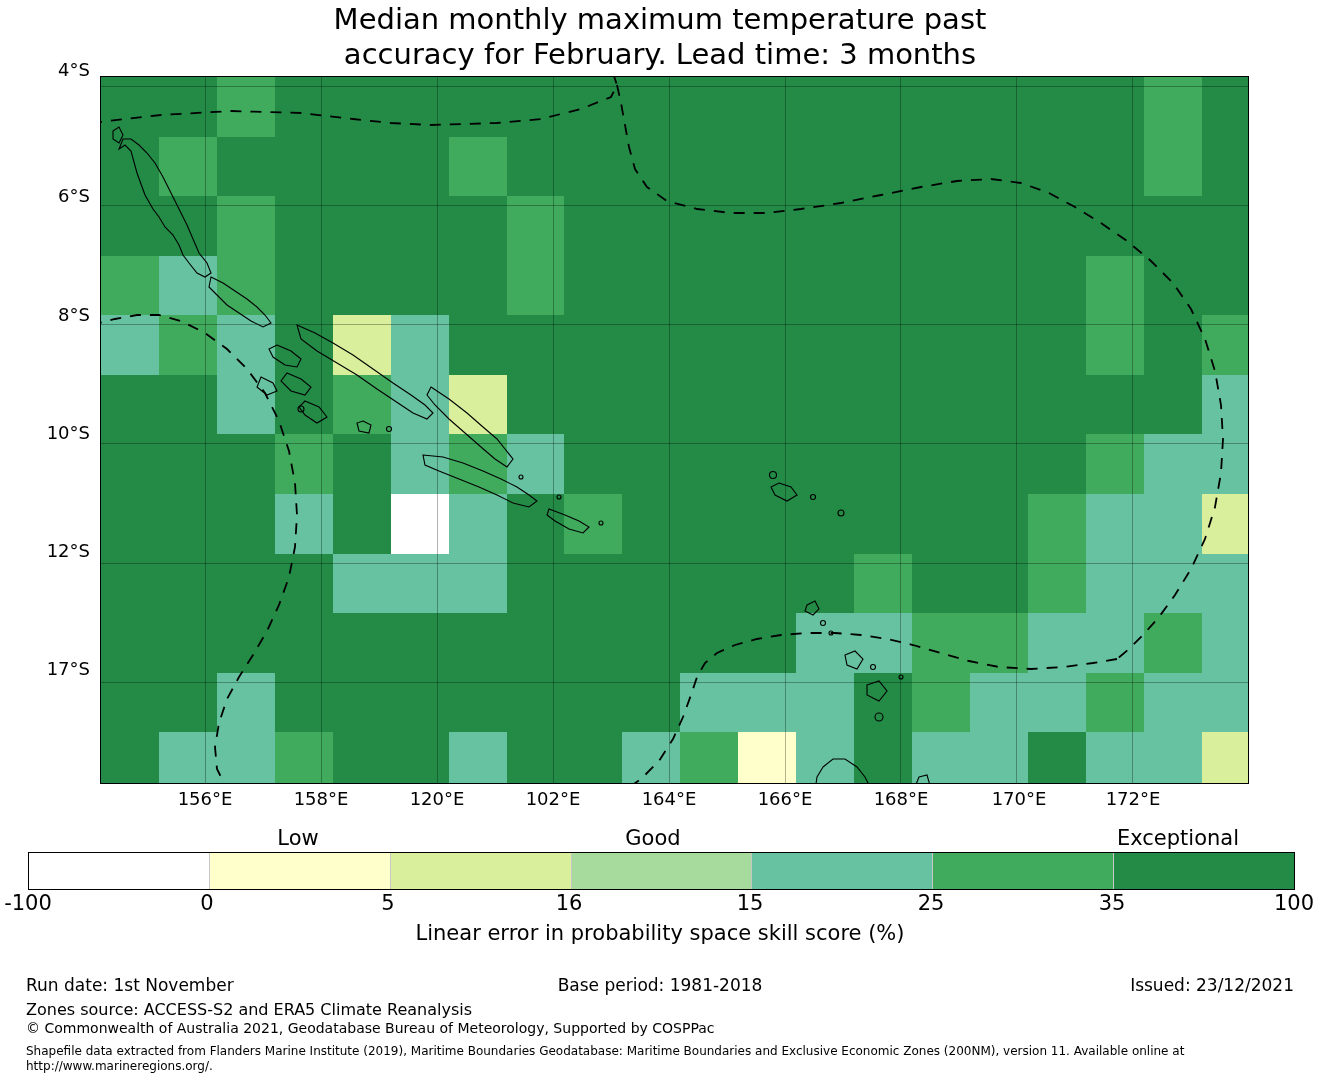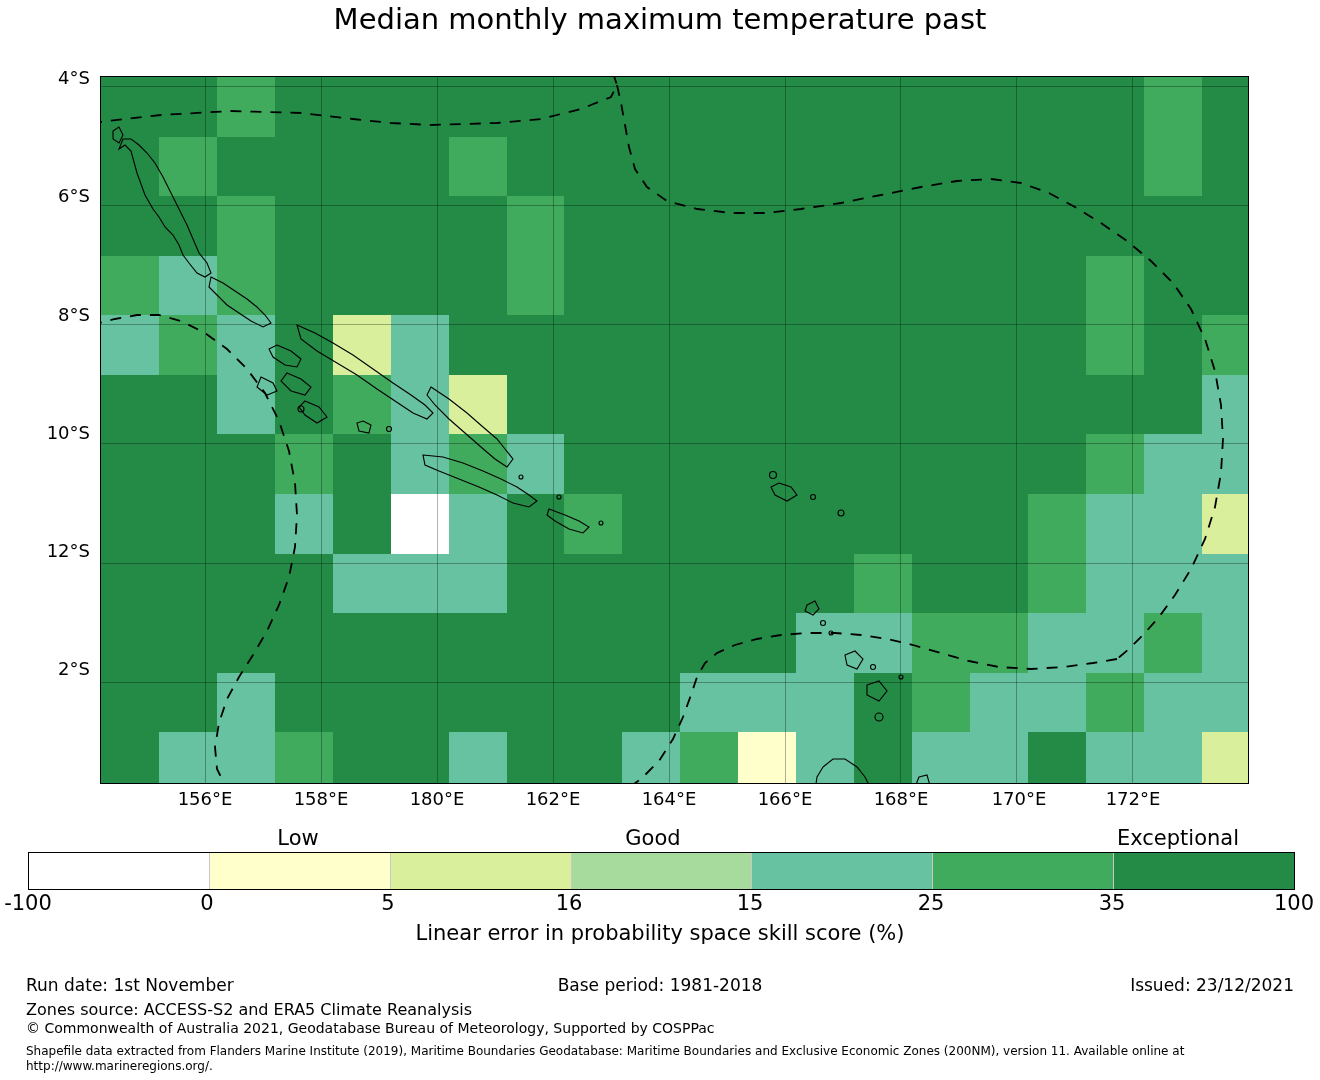--- a/index.html
+++ b/index.html
@@ -54,20 +54,21 @@
   #foot-src{position:absolute;left:26px;top:1000px;font-size:16px;line-height:19px;}
   #foot-cc{position:absolute;left:26px;top:1020px;font-size:14px;line-height:17px;}
   #foot-shape{position:absolute;left:26px;top:1044px;font-size:12px;line-height:15px;
               width:1260px;}
 </style>
 </head>
 <body>
 
 <div id="title">
   <div>Median monthly maximum temperature past</div>
+  <div>accuracy for February. Lead time: 3 months</div>
 </div>
 
 <div id="map-frame">
   <div id="heat">
       <div style="left: 0px; top: 0px; width: 58.5293px; height: 60.1781px; background: rgb(35, 139, 69);"></div>
       <div style="left: 57.9293px; top: 0px; width: 58.5293px; height: 60.1781px; background: rgb(35, 139, 69);"></div>
       <div style="left: 115.859px; top: 0px; width: 58.5293px; height: 60.1781px; background: rgb(65, 171, 93);"></div>
       <div style="left: 173.788px; top: 0px; width: 58.5293px; height: 60.1781px; background: rgb(35, 139, 69);"></div>
       <div style="left: 231.717px; top: 0px; width: 58.5293px; height: 60.1781px; background: rgb(35, 139, 69);"></div>
       <div style="left: 289.646px; top: 0px; width: 58.5293px; height: 60.1781px; background: rgb(35, 139, 69);"></div>
@@ -414,31 +415,31 @@
       <path d="M-10 248 L14 242 L36 238 L58 238 L80 244 L104 256 L126 272
                L146 292 L164 316 L178 344 L188 374 L194 406 L196 438
                L194 470 L188 500 L178 528 L166 554 L152 578 L138 600
                L126 622 L118 646 L114 670 L116 692 L124 708"></path>
       <path d="M124 708 L150 716 L180 720 L212 722 L246 722 L282 720
                L318 718 L352 716 L386 714 L416 712"></path>
     </g>
   </svg>
 </div>
 
-<div class="ytick" style="top:69px">4°S</div>
+<div class="ytick" style="top:61px">4°S</div>
 <div class="ytick" style="top:187px">6°S</div>
 <div class="ytick" style="top:306px">8°S</div>
 <div class="ytick" style="top:424px">10°S</div>
 <div class="ytick" style="top:542px">12°S</div>
-<div class="ytick" style="top:660px">2°S</div>
+<div class="ytick" style="top:660px">17°S</div>
 
 <div class="xtick" style="left:145px">156°E</div>
 <div class="xtick" style="left:261px">158°E</div>
-<div class="xtick" style="left:377px">180°E</div>
-<div class="xtick" style="left:493px">162°E</div>
+<div class="xtick" style="left:377px">120°E</div>
+<div class="xtick" style="left:493px">102°E</div>
 <div class="xtick" style="left:609px">164°E</div>
 <div class="xtick" style="left:725px">166°E</div>
 <div class="xtick" style="left:841px">168°E</div>
 <div class="xtick" style="left:959px">170°E</div>
 <div class="xtick" style="left:1073px">172°E</div>
 
 <div class="cbqual" style="left:148px">Low</div>
 <div class="cbqual" style="left:503px">Good</div>
 <div class="cbqual" style="left:1028px">Exceptional</div>
 

